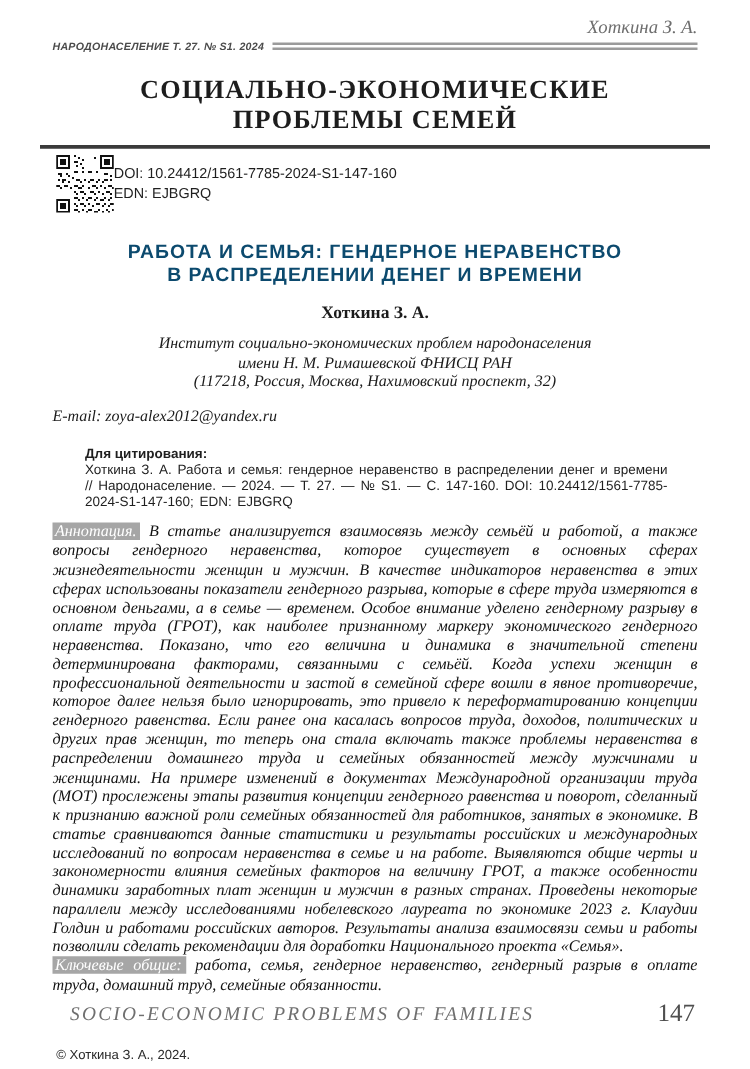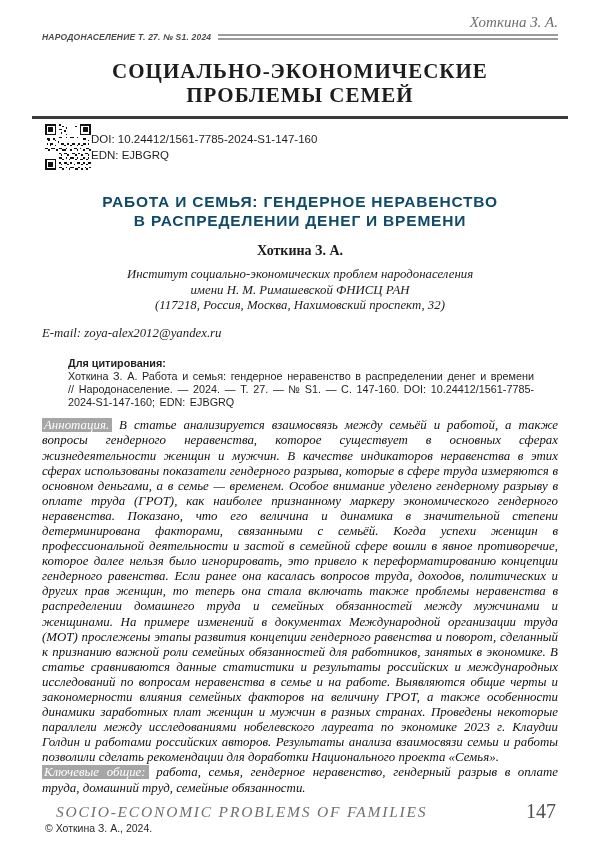--- a/index.html
+++ b/index.html
@@ -41,21 +41,21 @@
   .citation .label { font-weight: bold; display: block; }
   .citation .text { text-align: justify; text-align-last: left; display: block; word-spacing: 1.5px; }
 
   
   .abstract-block { margin-top: 9px; font-style: italic; font-size: 12.9px; line-height: 15.1px;
                     color: #111; text-align: justify; }
   .hl { background: #a6a6a6; color: #ffffff; padding: 0 3px 0 2px; }
   .keywords-p { margin-top: 0; }
 
   
-  .copyright { margin-top: 26px; padding-left: 13px; font-family: "Liberation Sans", sans-serif;
+  .copyright { margin-top: 42px; padding-left: 13px; font-family: "Liberation Sans", sans-serif;
                font-size: 10.5px; color: #2a2a2a; }
   .footer { position: absolute; left: 44px; right: 32px; top: 800px;
             display: flex; justify-content: space-between; align-items: center; padding: 0 12px; }
   .footer-journal { font-style: italic; font-size: 15.5px; letter-spacing: 1.8px; color: #6f6f6f; }
   .page-number { font-size: 20px; color: #4f4f4f; }
 </style>
 </head>
 <body>
 
 <div class="page">

